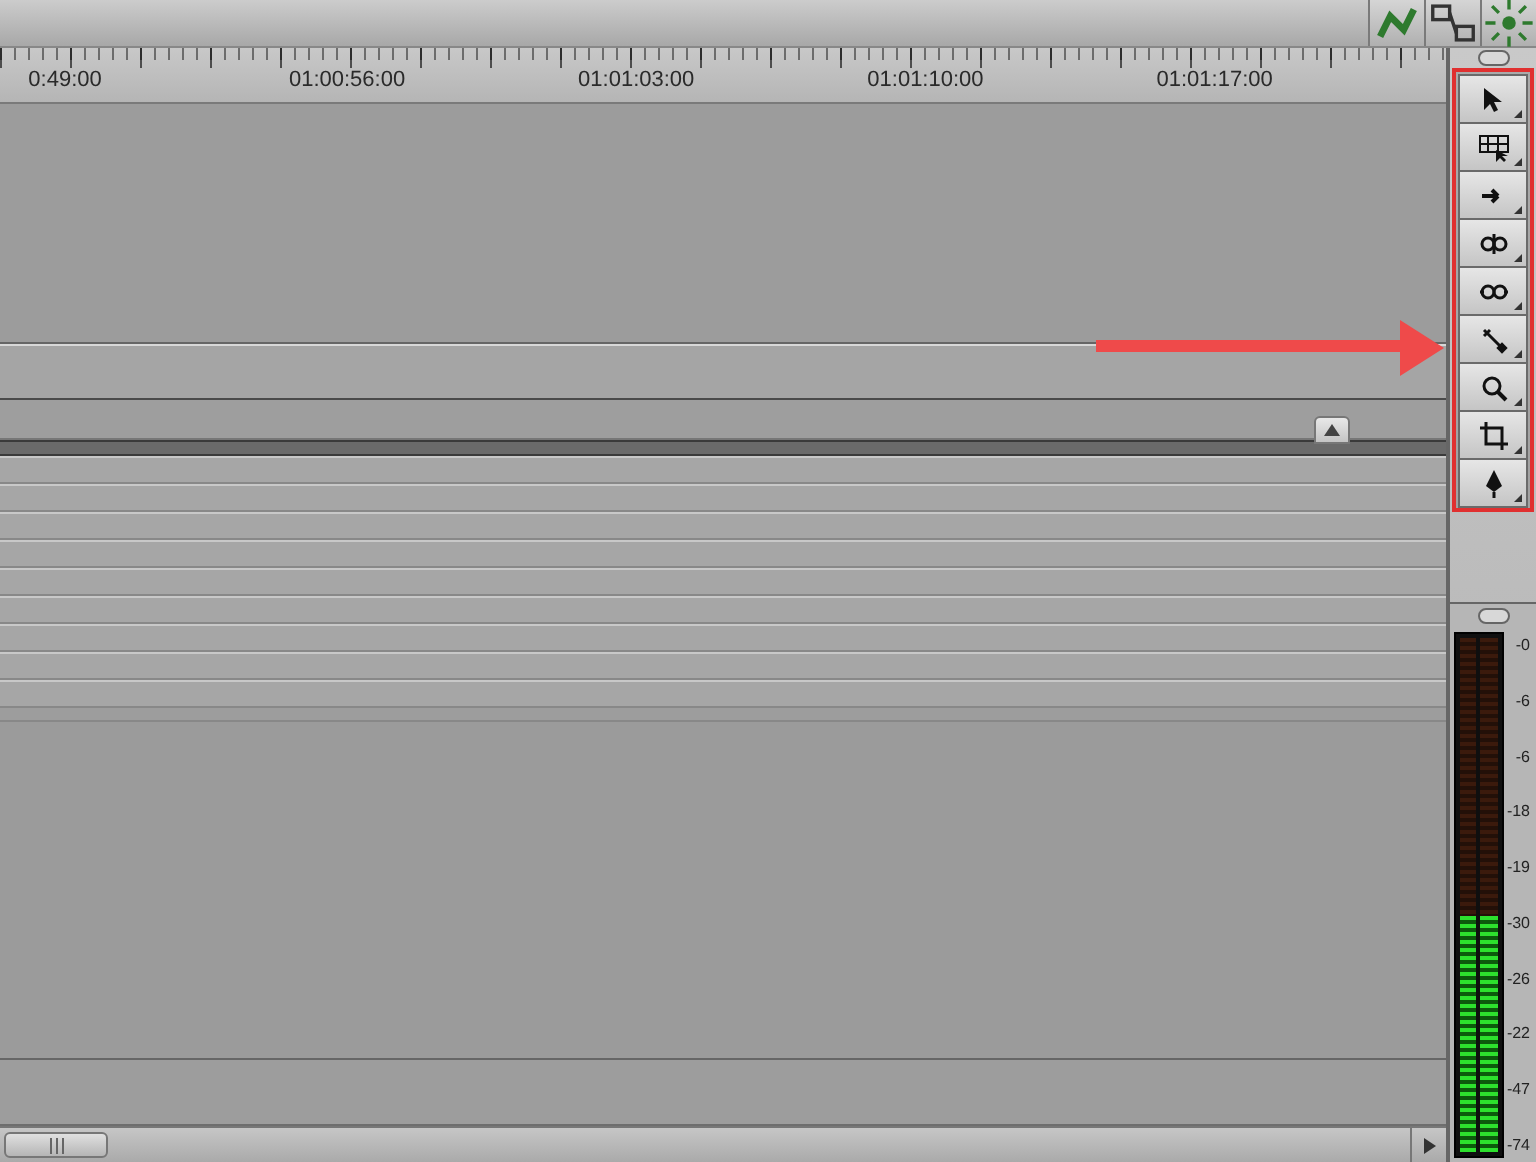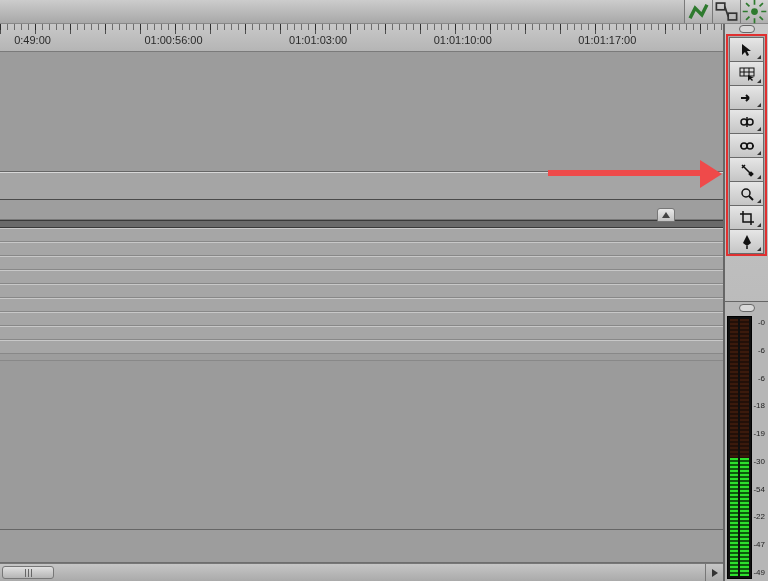--- a/index.html
+++ b/index.html
@@ -426,21 +426,21 @@
               <div class="bar-green"></div>
           </div>
         </div>
         <div class="scale">
           <span>-0</span>
           <span>-6</span>
           <span>-6</span>
           <span>-18</span>
           <span>-19</span>
           <span>-30</span>
-          <span>-54</span>
+          <span>-26</span>
           <span>-22</span>
           <span>-47</span>
-          <span>-49</span>
+          <span>-74</span>
         </div>
       </div>
     </div>
   </div>
 </div>
 
 </body></html>

